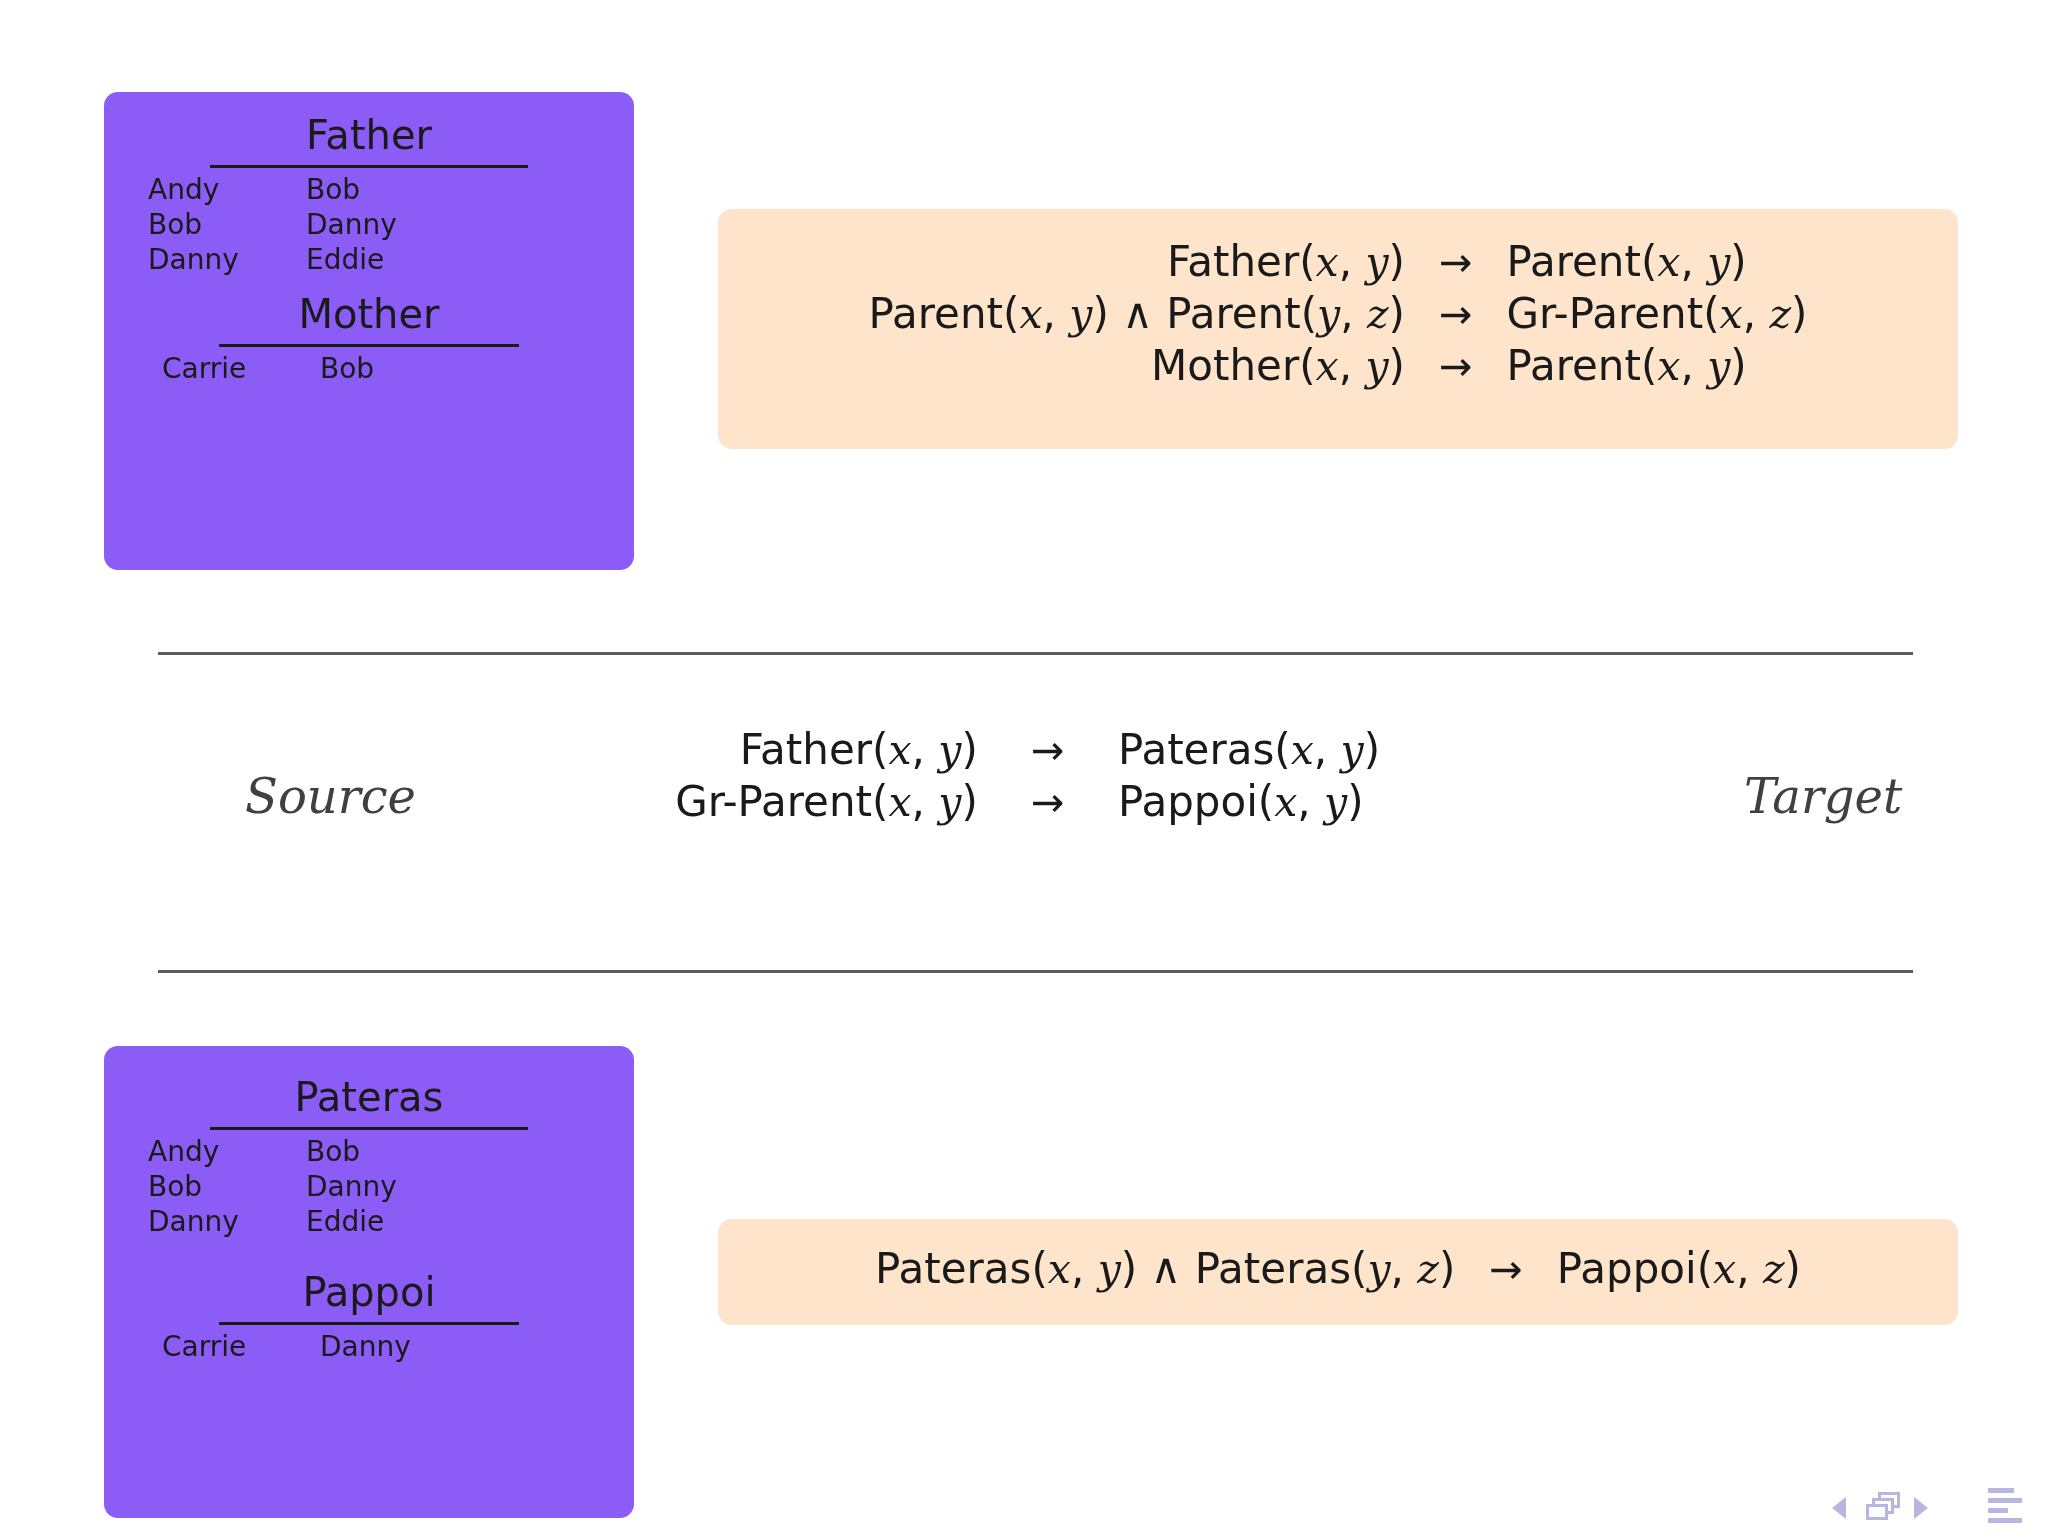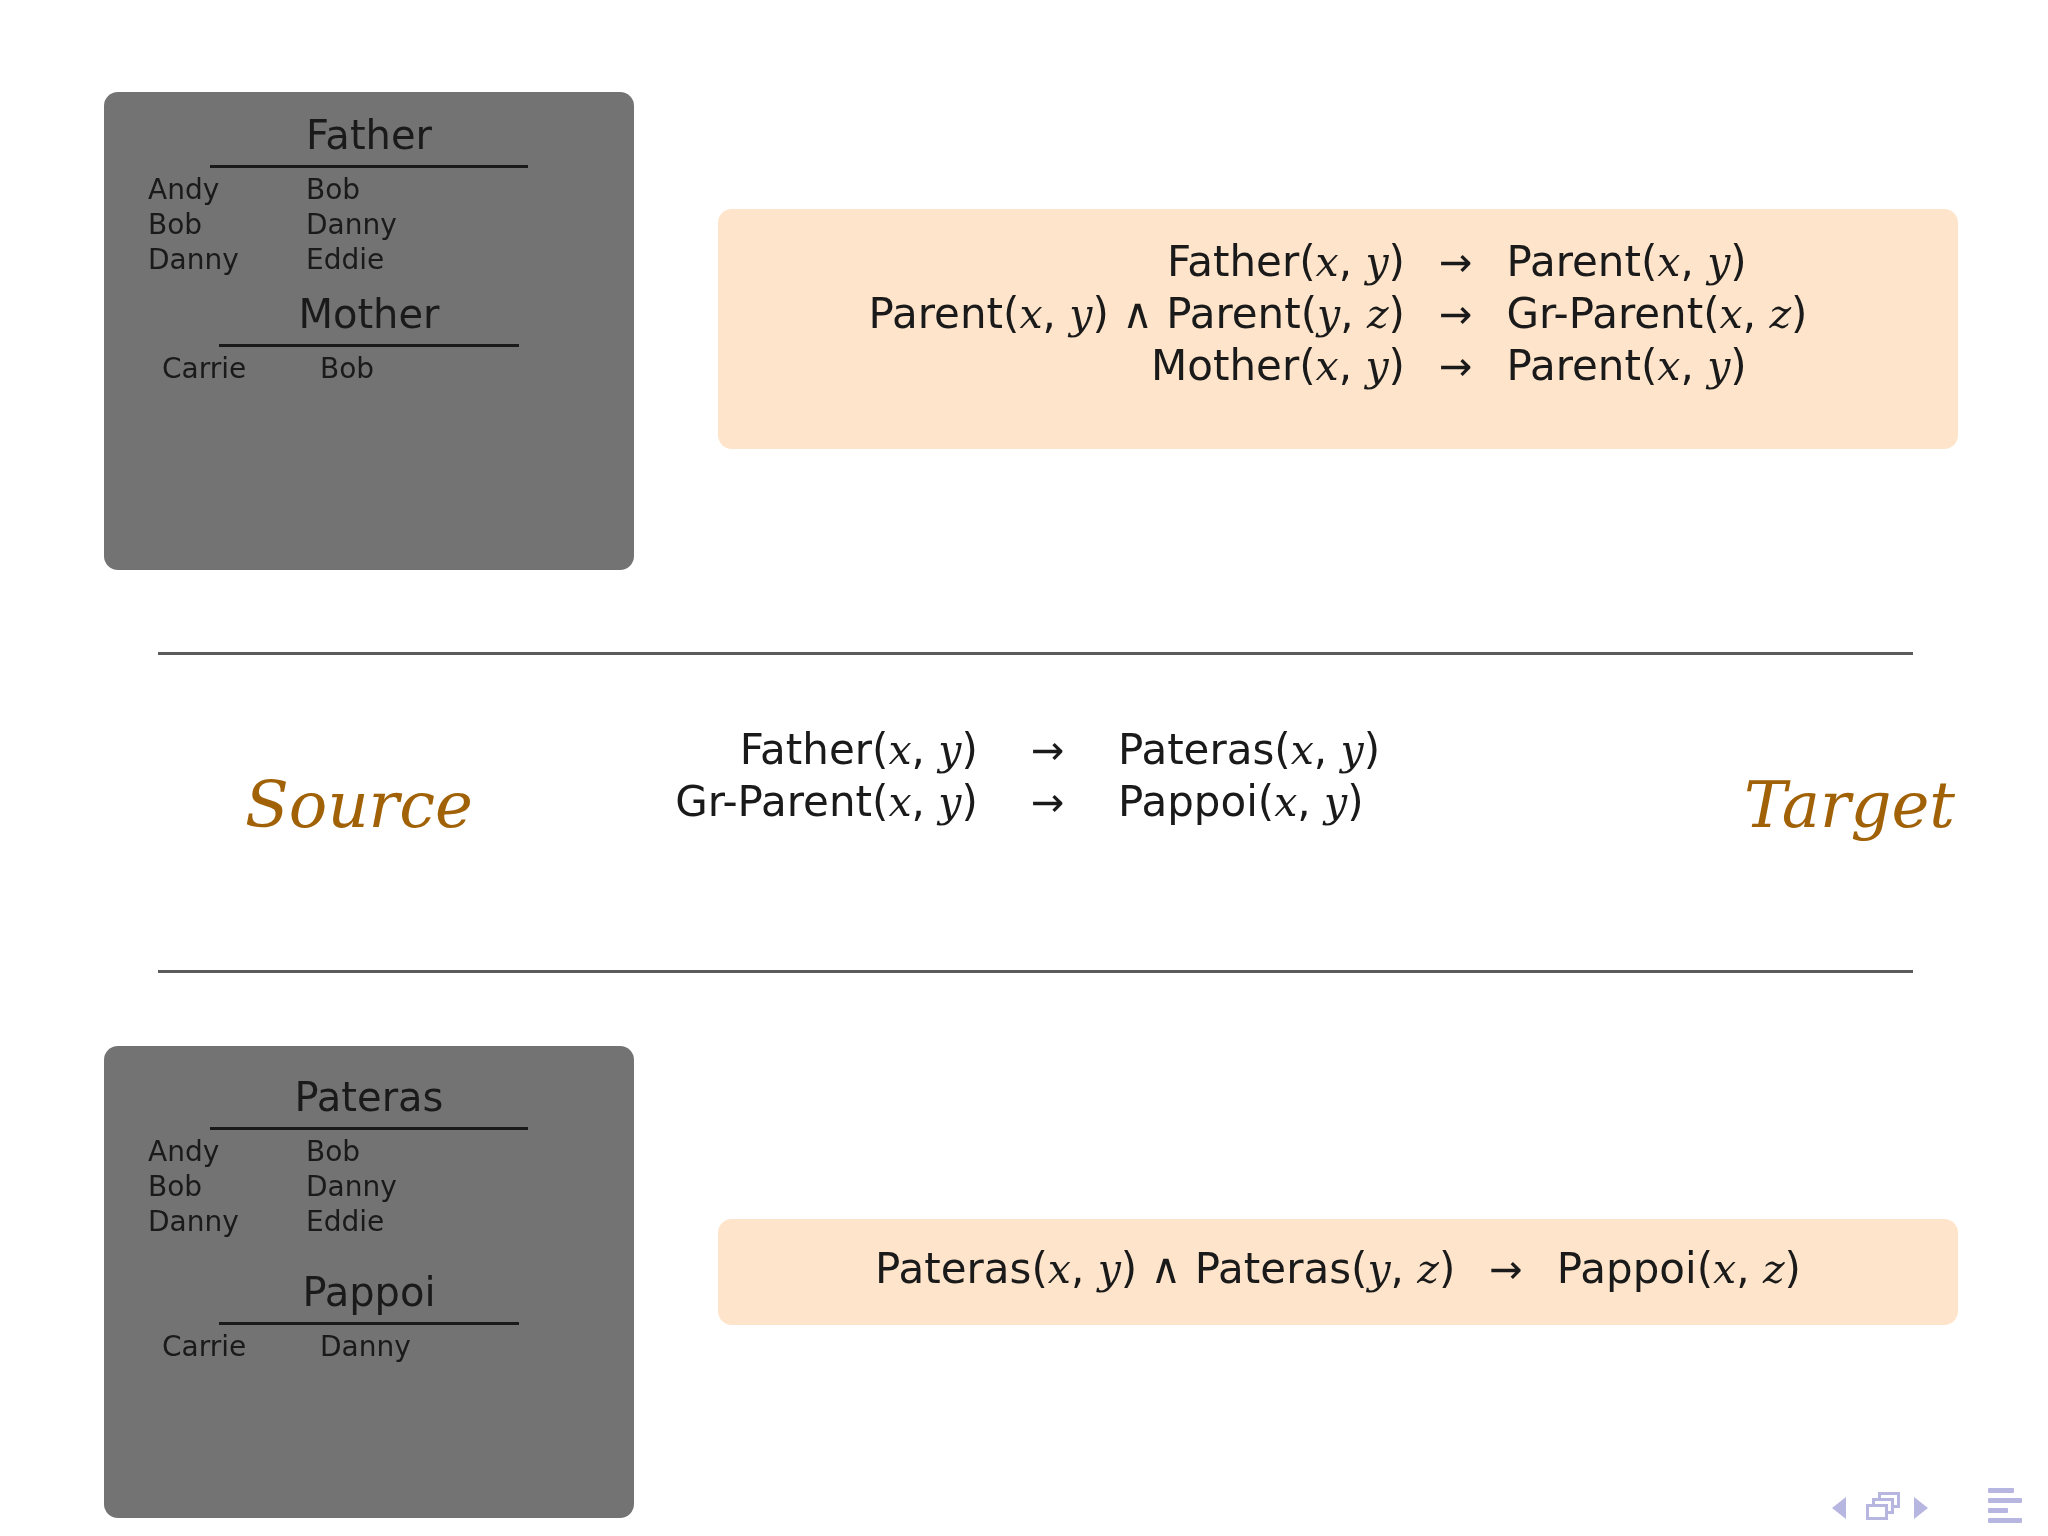--- a/index.html
+++ b/index.html
@@ -12,21 +12,21 @@
     height: 1536px;
     position: relative;
     font-family: "DejaVu Sans", sans-serif;
     color: #1a1a1a;
     overflow: hidden;
   }
 
   
   .gray-box {
     position: absolute;
-    background: #737373;
+    background: #8b5cf6;
     border-radius: 14px;
   }
   .orange-box {
     position: absolute;
     background: #fde4ca;
     border-radius: 14px;
   }
 
   
   .rel-table {
@@ -99,22 +99,22 @@
   
   .divider {
     position: absolute;
     height: 3px;
     background: #5b5b5b;
   }
   .side-label {
     position: absolute;
     font-family: "DejaVu Serif", serif;
     font-style: italic;
-    font-size: 64px;
-    color: #a16207;
+    font-size: 48px;
+    color: #404040;
     white-space: nowrap;
   }
 
   
   .navbar {
     position: absolute;
     display: flex;
     align-items: center;
   }
   .nav-ico { display: inline-block; }

